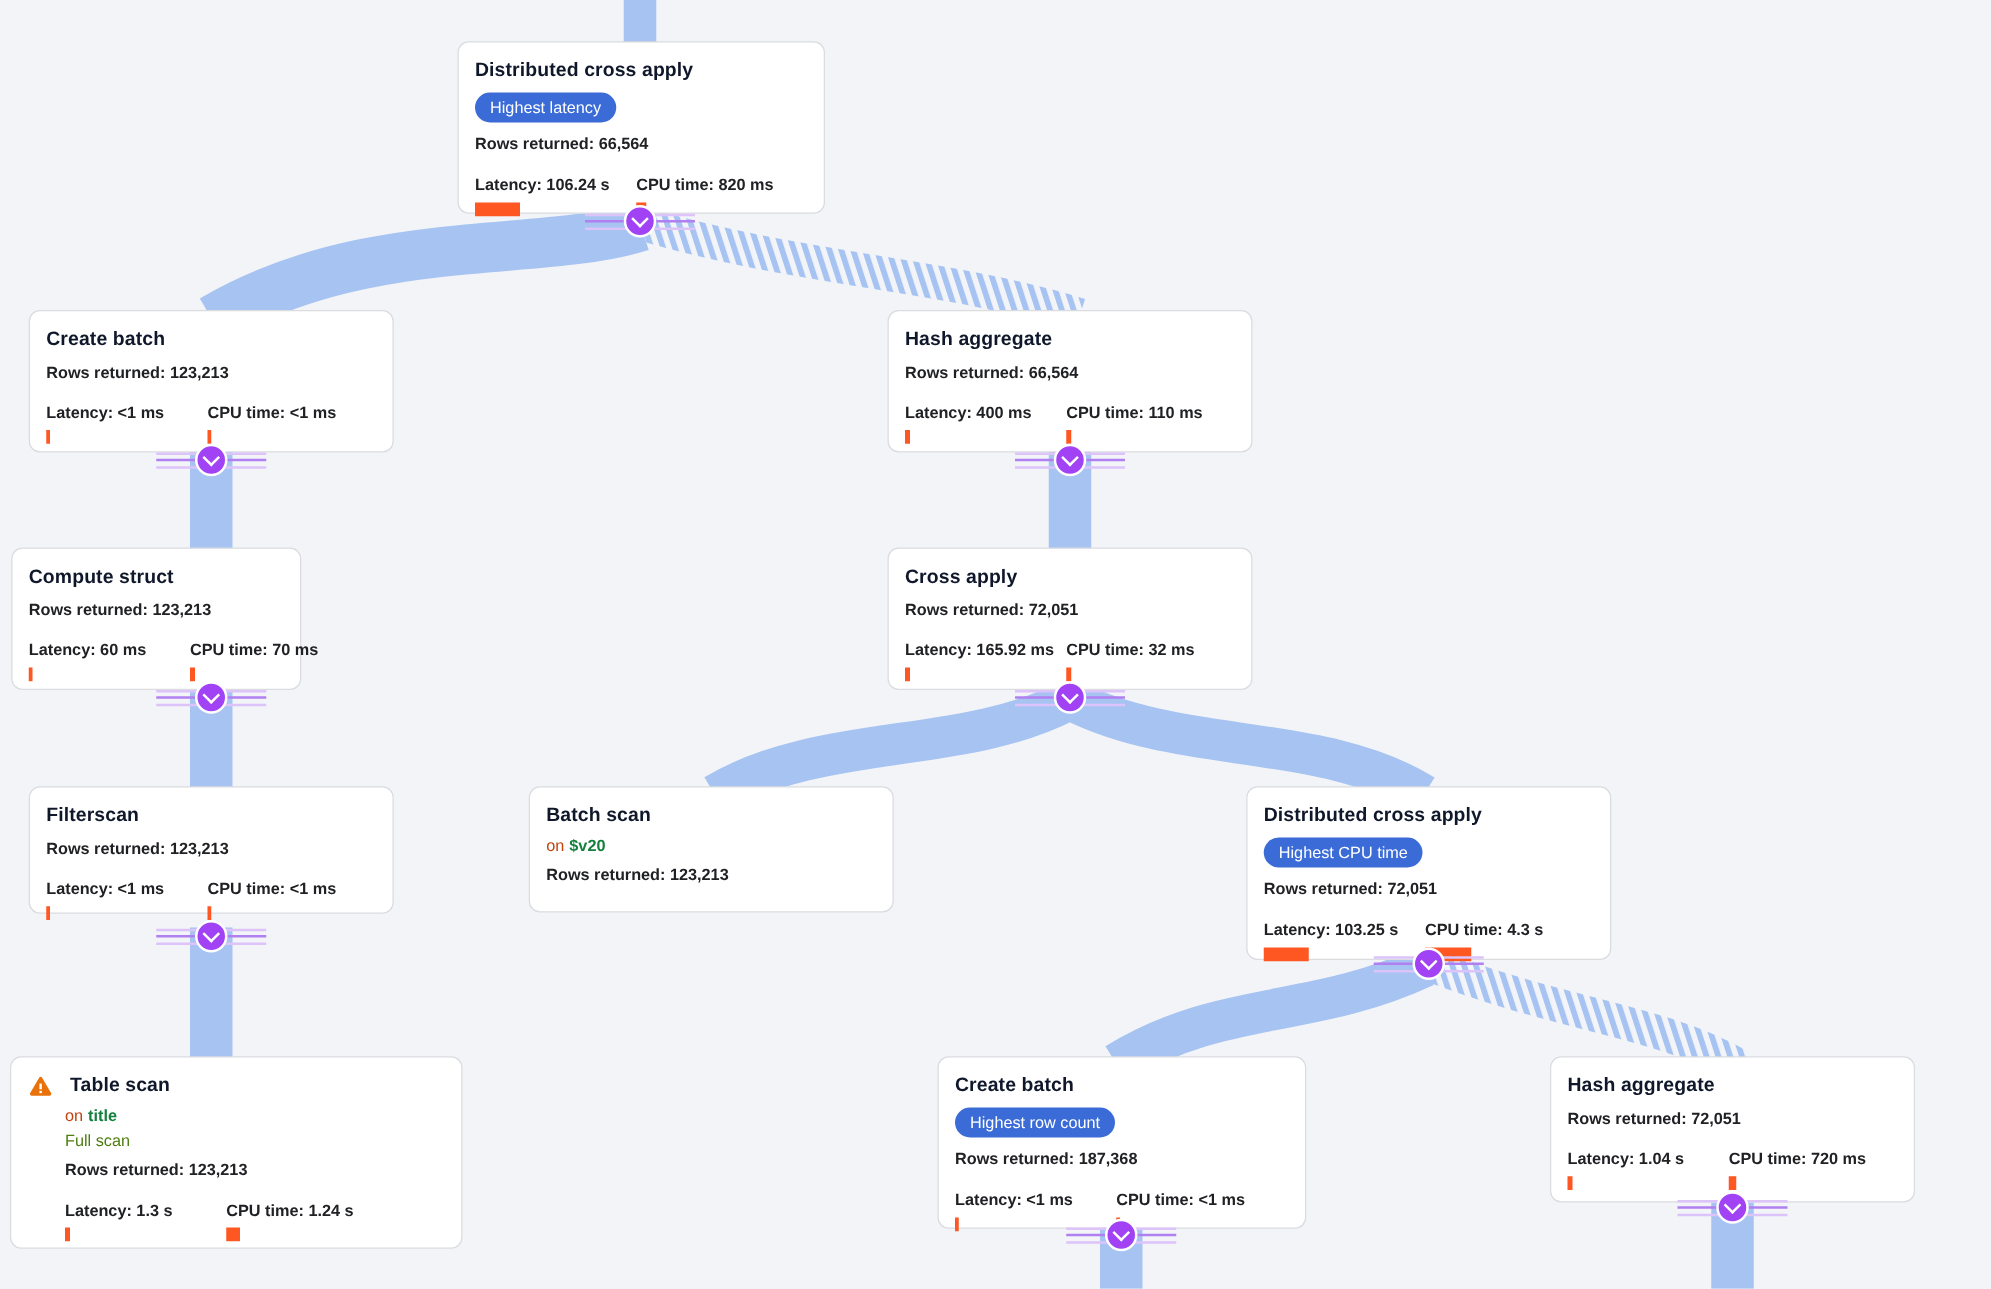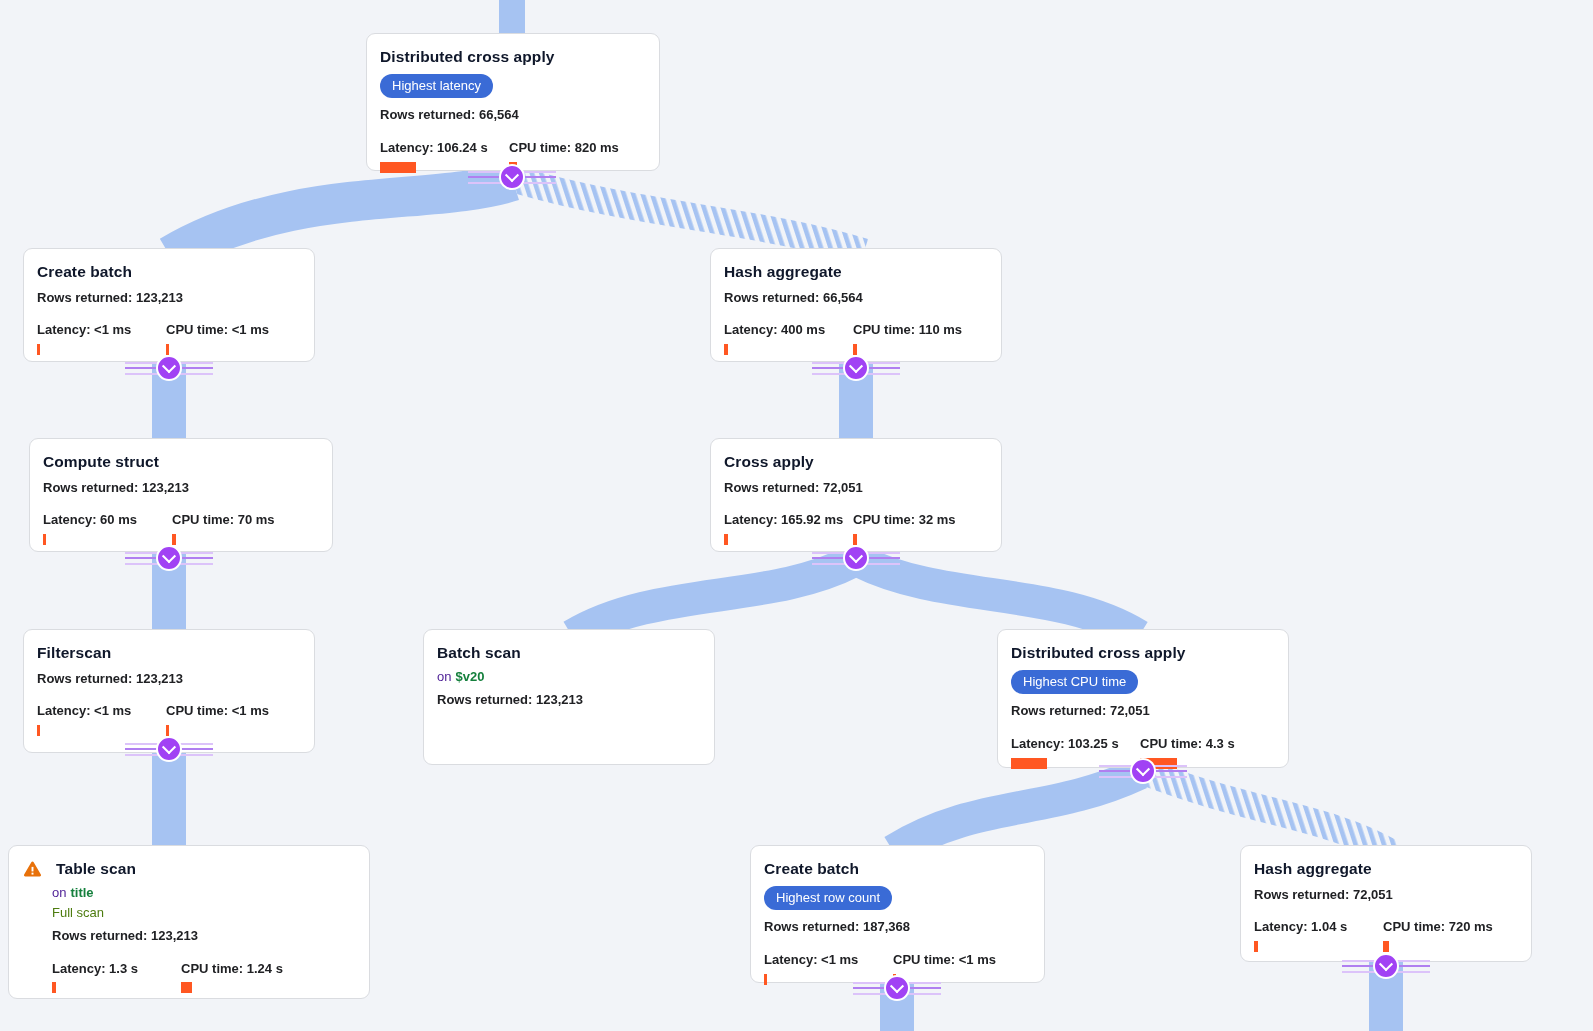--- a/index.html
+++ b/index.html
@@ -43,21 +43,21 @@
     display:inline-block;
     margin:6px 0 2px 0;
     padding:3px 12px 4px 12px;
     background:#3a6bd6;
     color:#ffffff;
     font-size:13px;
     border-radius:12px;
     white-space:nowrap;
   }
   .sub{margin-top:4px;display:flex;gap:4px;white-space:nowrap;}
-  .muted{color:#4c1d95;font-weight:400;}
+  .muted{color:#c2410c;font-weight:400;}
   .note{color:#4d7c0f;margin-top:2px;}
   .sub b{font-weight:700;color:#15803d;}
   .rows{
     margin-top:6px;
     font-weight:600;
     white-space:nowrap;
   }
   .metrics{
     display:grid;
     grid-template-columns:129px auto;
@@ -188,21 +188,21 @@
           <div class="mlabel">Latency: 400 ms</div>
         <div class="bar" style="width: 4px;"></div>
         </div>
       <div class="metric">
           <div class="mlabel">CPU time: 110 ms</div>
         <div class="bar" style="width: 4px;"></div>
         </div>
     </div>
   </div>
 
-  <div class="node" style="left:29px;top:438px;width:304px;height:114px">
+  <div class="node" style="left:9px;top:438px;width:232px;height:114px">
     <div class="title-row">
         <span class="node-title">Compute struct</span>
       </div>
     <div class="rows">Rows returned: 123,213</div>
     <div class="metrics">
       <div class="metric">
           <div class="mlabel">Latency: 60 ms</div>
         <div class="bar" style="width: 3px;"></div>
         </div>
       <div class="metric">
@@ -222,38 +222,38 @@
           <div class="mlabel">Latency: 165.92 ms</div>
         <div class="bar" style="width: 4px;"></div>
         </div>
       <div class="metric">
           <div class="mlabel">CPU time: 32 ms</div>
         <div class="bar" style="width: 4px;"></div>
         </div>
     </div>
   </div>
 
-  <div class="node" style="left:23px;top:629px;width:292px;height:124px">
+  <div class="node" style="left:23px;top:629px;width:292px;height:102px">
     <div class="title-row">
         <span class="node-title">Filterscan</span>
       </div>
     <div class="rows">Rows returned: 123,213</div>
     <div class="metrics">
       <div class="metric">
           <div class="mlabel">Latency: &lt;1 ms</div>
         <div class="bar" style="width: 3px;"></div>
         </div>
       <div class="metric">
           <div class="mlabel">CPU time: &lt;1 ms</div>
         <div class="bar" style="width: 3px;"></div>
         </div>
     </div>
   </div>
 
-  <div class="node" style="left:423px;top:629px;width:292px;height:136px">
+  <div class="node" style="left:423px;top:629px;width:292px;height:101px">
     <div class="title-row">
         <span class="node-title">Batch scan</span>
       </div>
     <div class="sub">
         <span class="muted">on</span>
         <b>$v20</b>
       </div>
     <div class="rows">Rows returned: 123,213</div>
   </div>
 

